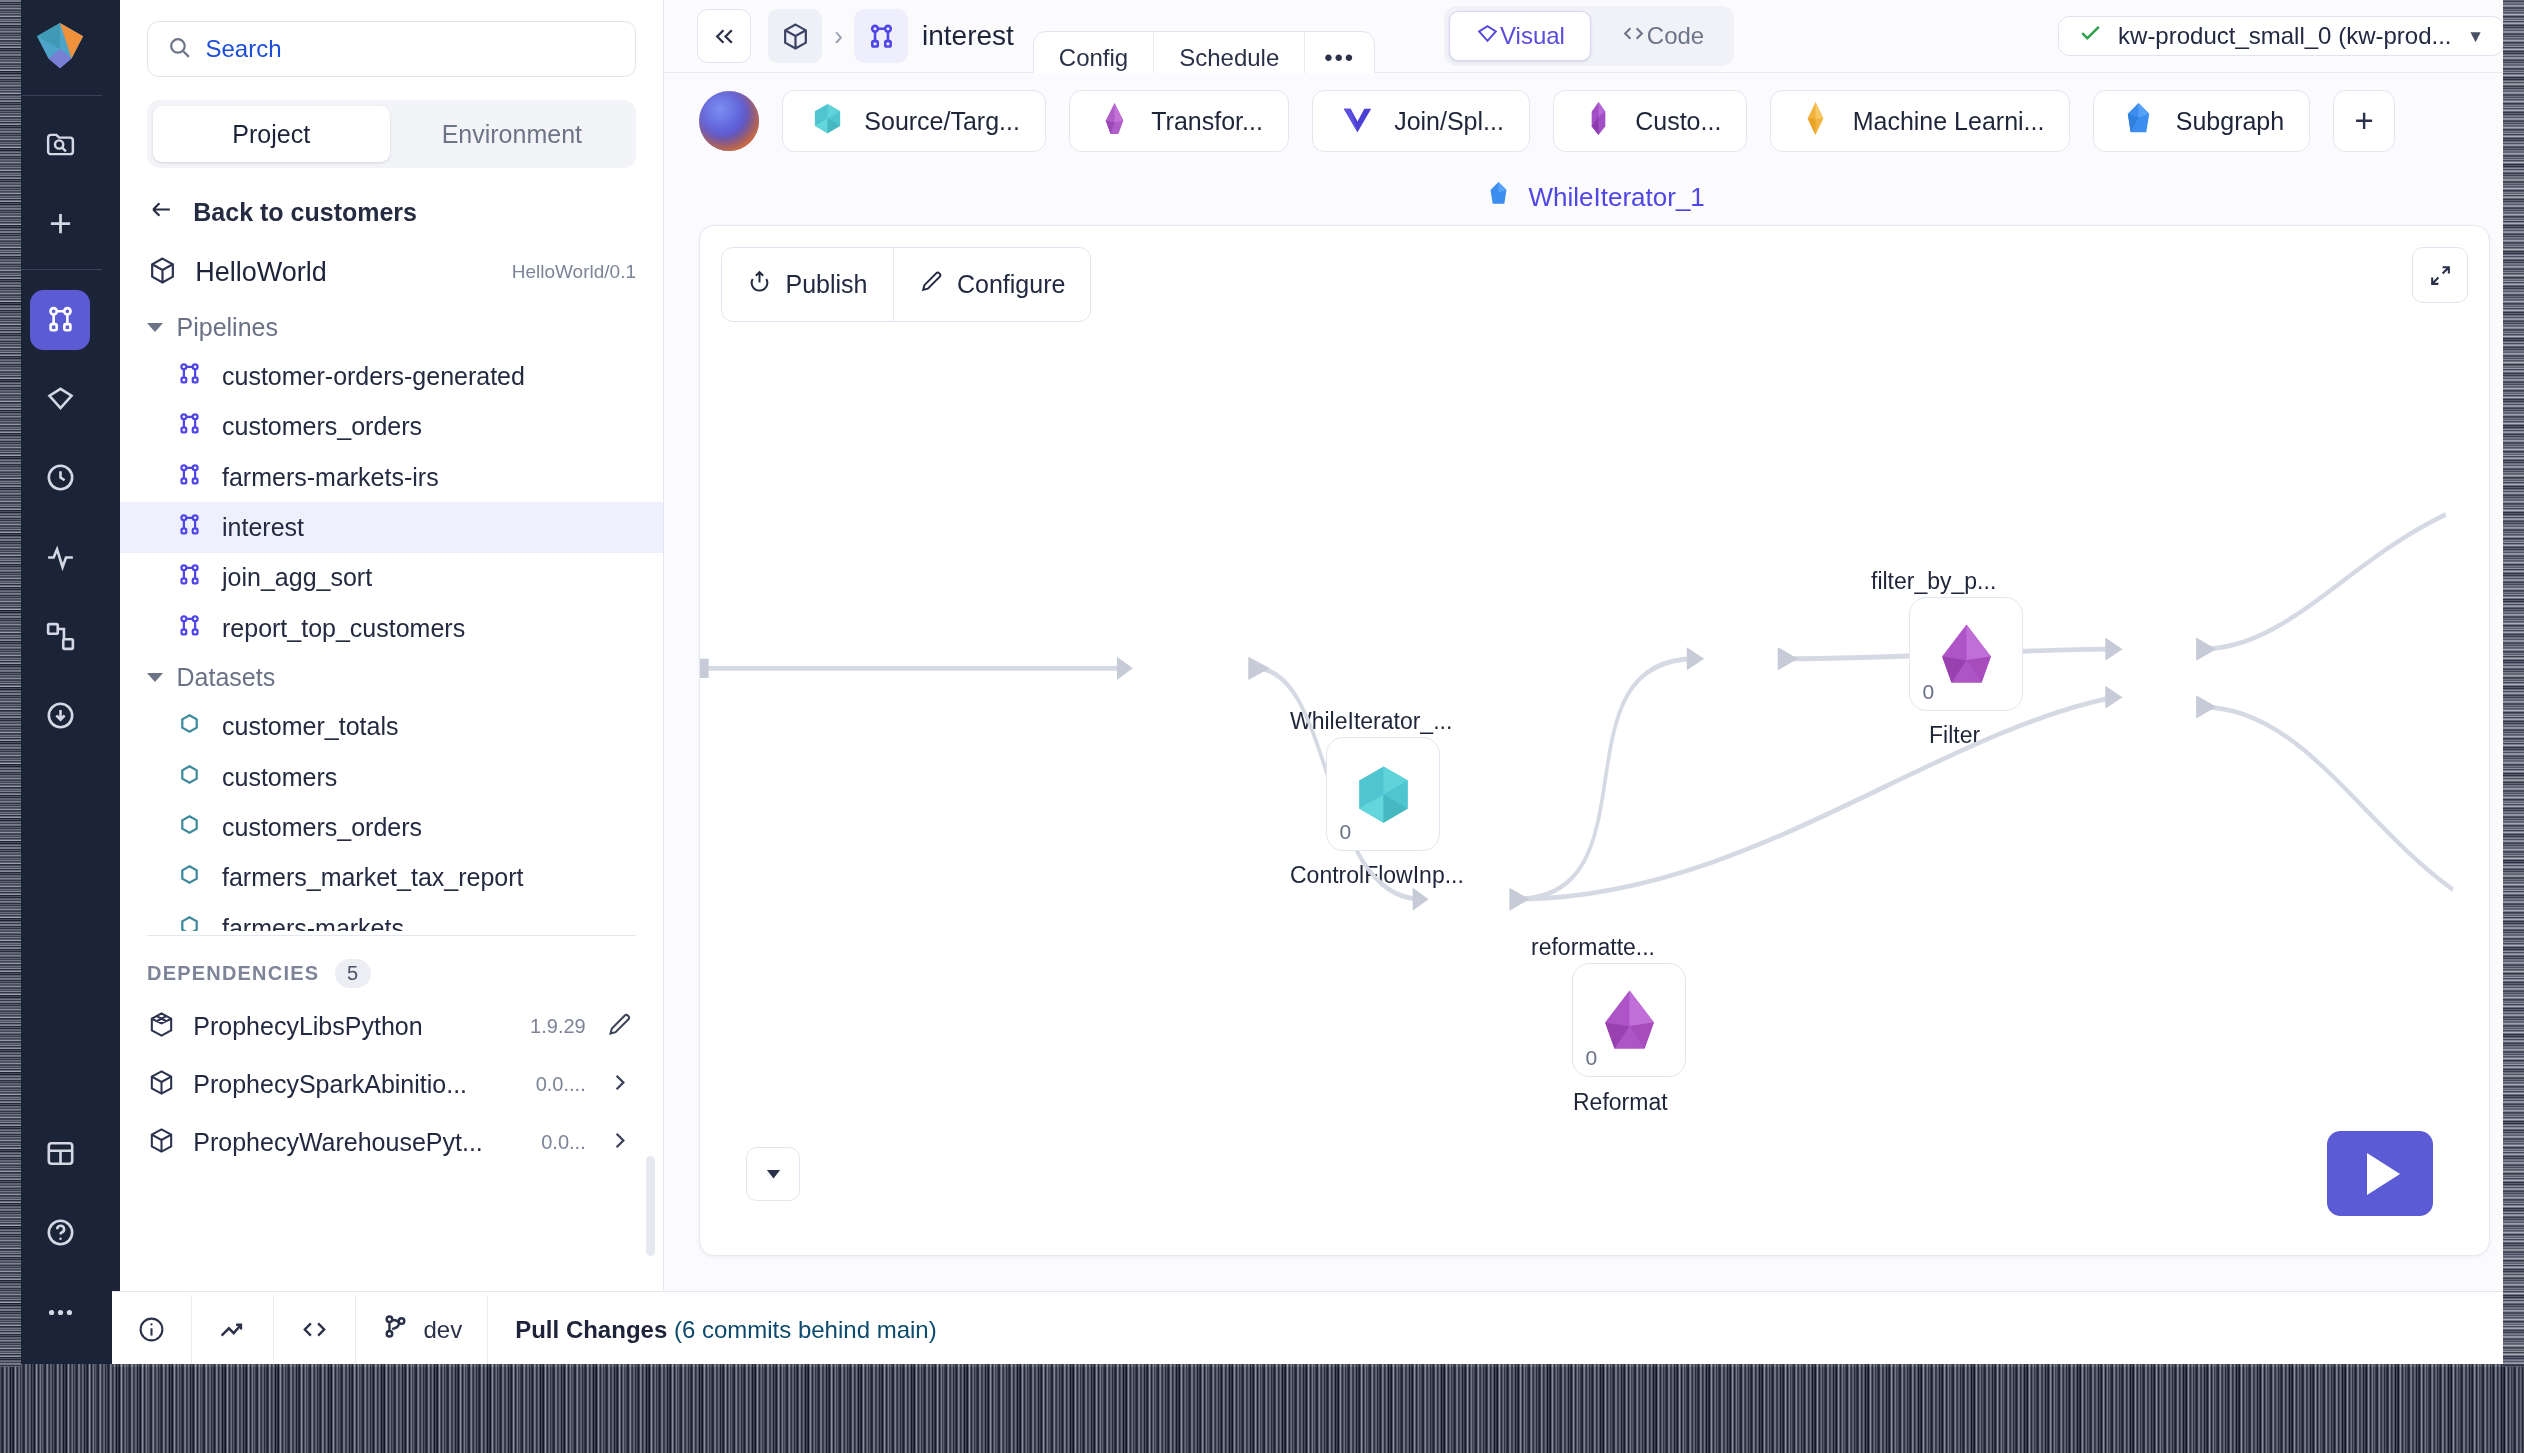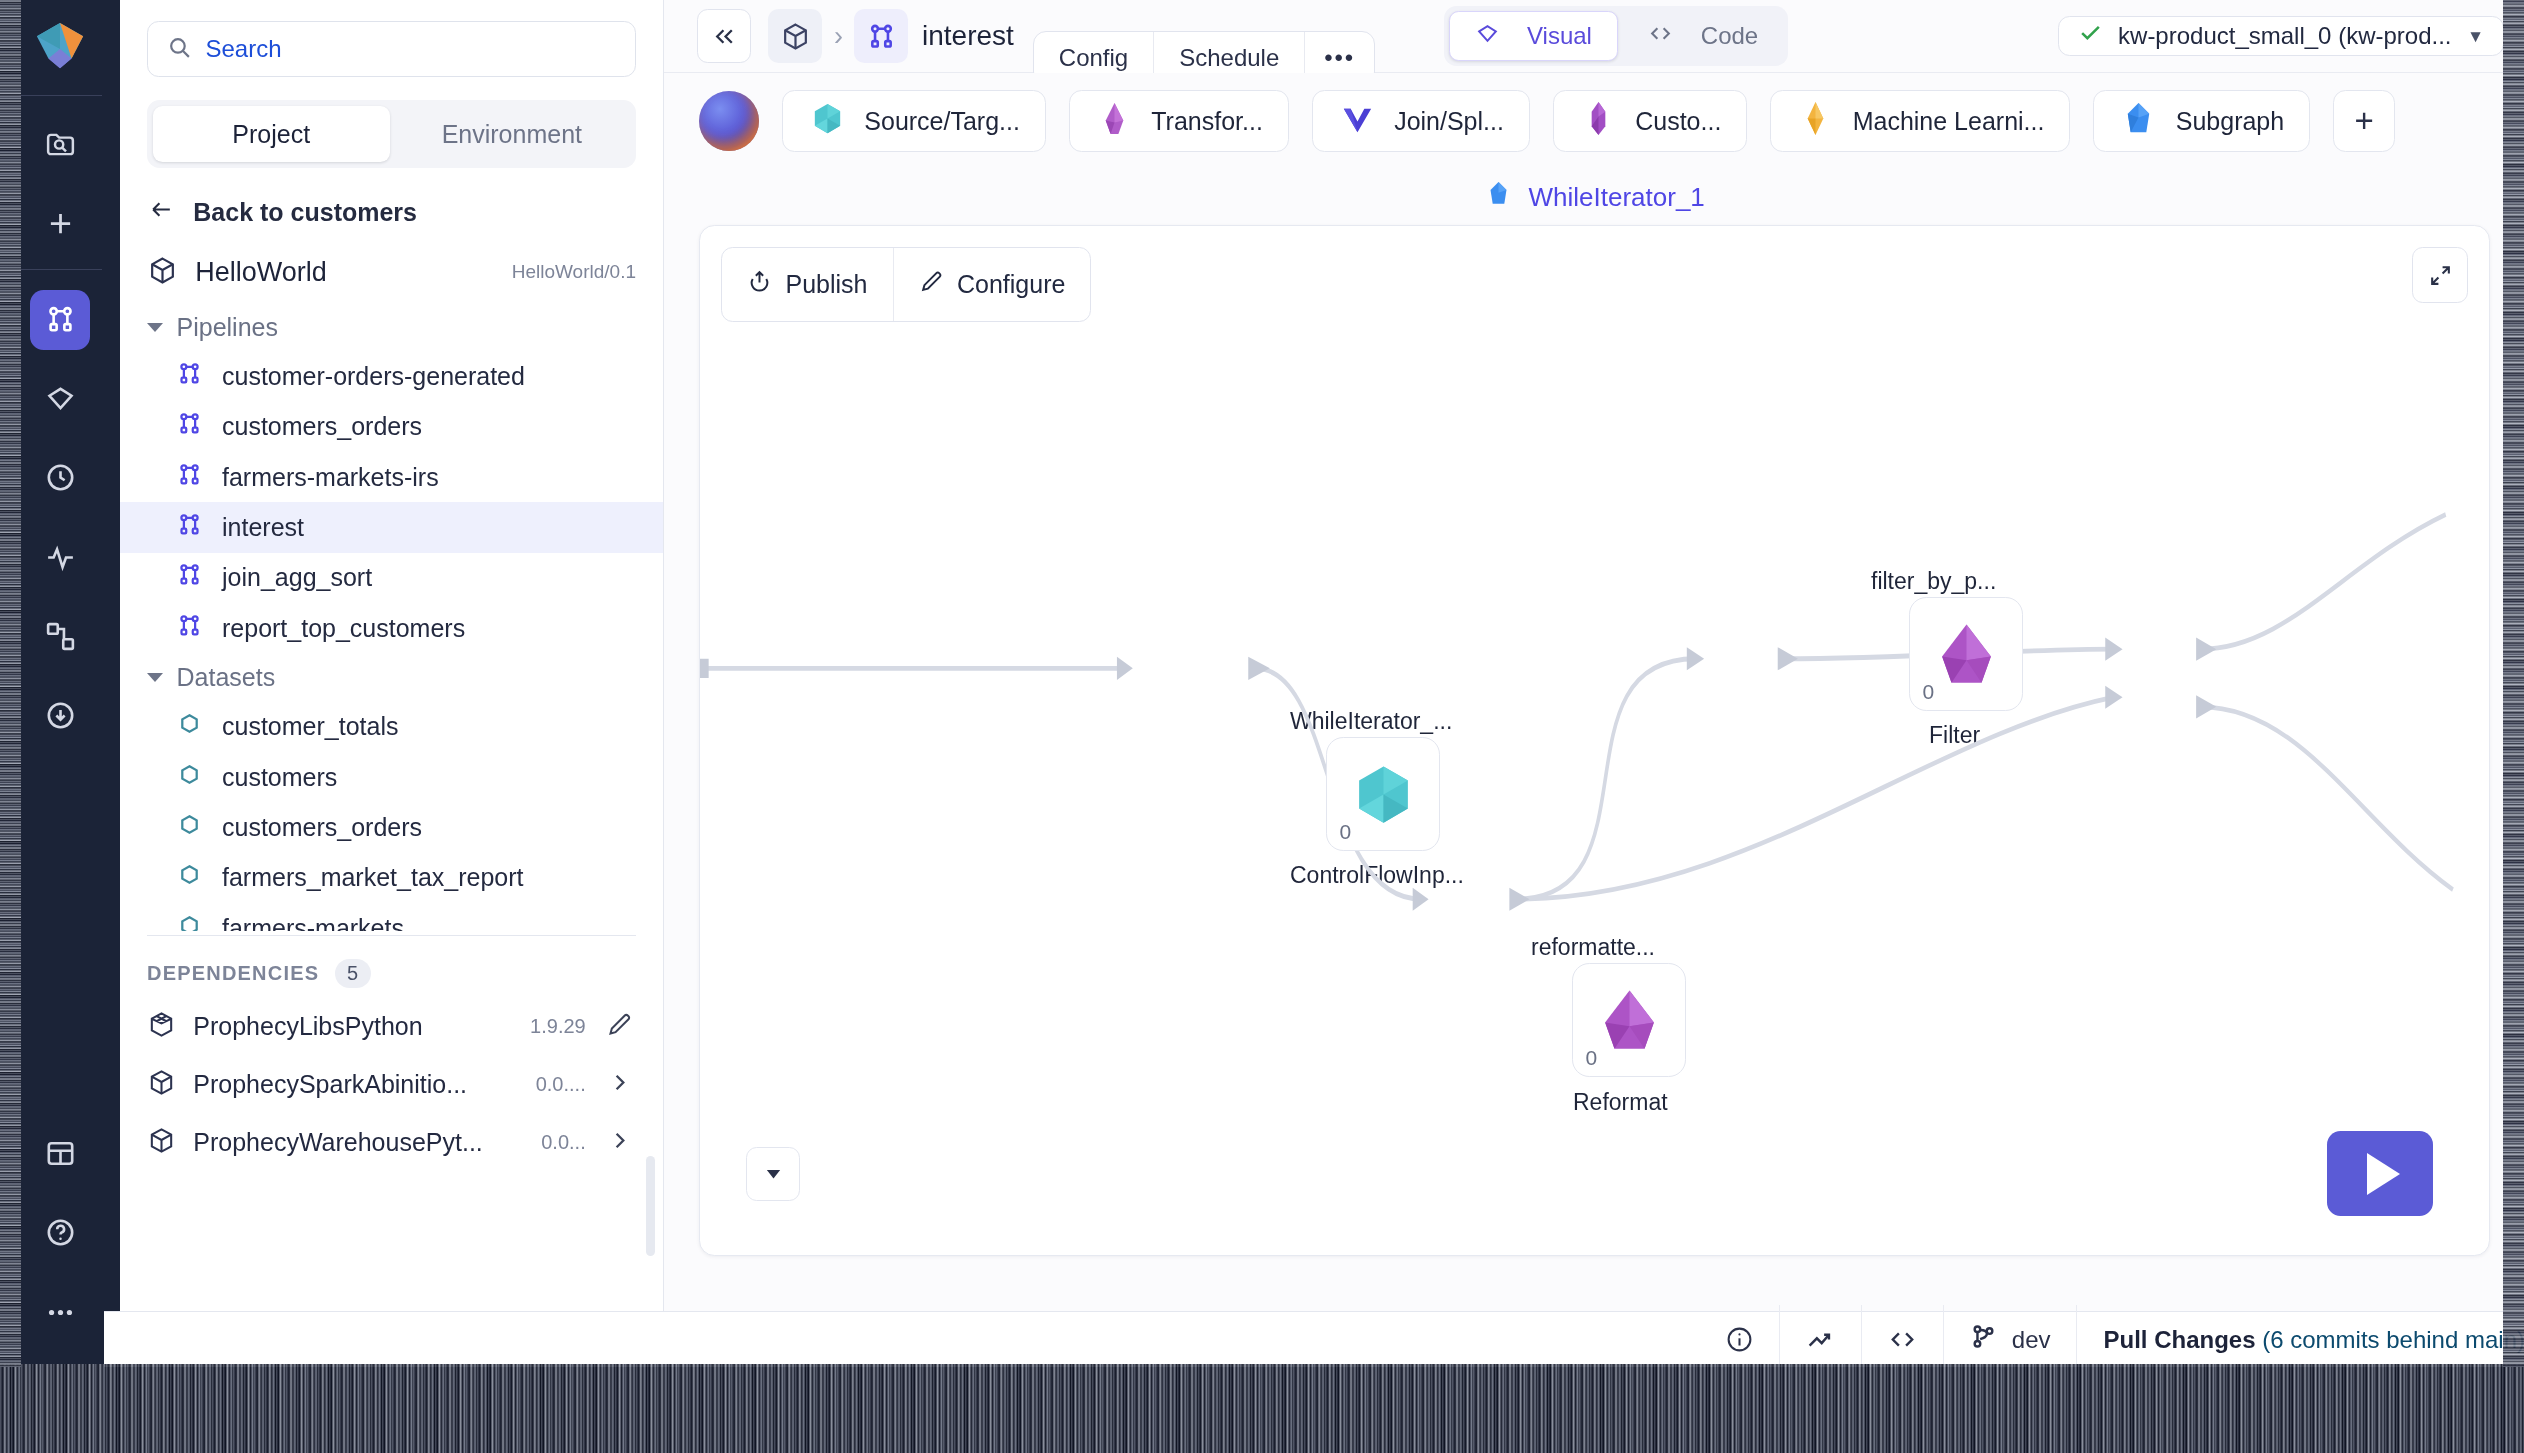--- a/index.html
+++ b/index.html
@@ -107,21 +107,21 @@
     background:#fff;
   }
   .crumb-icon-box { width:54px; height:54px; border-radius:10.6px; background:#eef0f7; display:flex;align-items:center;justify-content:center; margin-left:17.3px;}
   .crumb-sep { color:#9aa1b4; font-size:27px; margin: 0 11.6px; }
   .crumb-icon-box2 { width:54px; height:54px; border-radius:10.6px; background:#eeeefc; display:flex;align-items:center;justify-content:center;}
   .crumb-name { font-size:28px; color:#1d2339; margin: 0 19px 0 13.5px; }
   .btn-group { display:flex; border:1px solid #e1e4ee; border-radius:13px; overflow:hidden; background:#fff; height:54px;margin-top:44px;}
   .btn-group > div { display:flex; align-items:center; padding:0 25px; font-size:24px; color:#2b3149; border-right:1px solid #e8eaf1; }
   .btn-group > div:last-child { border-right:none; }
   .mode-toggle { margin-left: 69px; background:#f1f2f8; border-radius:12.5px; padding:4.8px; display:flex; gap:3.9px; height:60px; align-items:center;}
-  .mode-item { display:flex; align-items:center; gap:27px; padding: 0 25px; height: 50px; border-radius:9.6px; font-size:24px; color:#6d7488;}
+  .mode-item { display:flex; align-items:center; gap:0; padding: 0 25px; height: 50px; border-radius:9.6px; font-size:24px; color:#6d7488;}
   .mode-item.active { background:#fff; color:#5a4bdb; box-shadow:0 1px 2.9px rgba(20,25,45,.12); border:1px solid #d9d5fb;}
   .topbar-spacer { flex:1 1 auto; }
   .cluster {
     min-width: 434px; height:40px; border:1px solid #e1e4ee; border-radius:11.6px; background:#fff;
     display:flex; align-items:center; gap:15.4px; padding: 0 19px; font-size:24px; color:#222940;
   }
   .cluster .chk { color:#31a24c; font-size:26px; }
   .cluster .dd { margin-left:auto; color:#4a5268; font-size:17.3px;}
   
   .palette { height:96px; flex:0 0 96px; display:flex; align-items:center; gap:23px; padding: 0 29px 0 35px; background:#fbfbfd;}
@@ -157,22 +157,22 @@
   
   .node { position:absolute; width:114px; height:114px; background:#fff; border:1px solid #e3e6ef; border-radius:17.3px; z-index:3;}
   .node .glyph { position:absolute; inset:0; display:flex; align-items:center; justify-content:center; }
   .node .zero { position:absolute; left:12.5px; bottom:5.8px; font-size:21px; color:#6a7185;}
   .node-top { position:absolute; font-size:23px; color:#1f2539; white-space:nowrap; display:flex; align-items:flex-end; gap:9.6px;flex-direction:column;}
   .node-bot { position:absolute; font-size:23px; color:#1f2539; white-space:nowrap; }
   .info-i { width:25px;height:25px;border:1.9px solid #343b52;border-radius:50%;display:inline-flex;align-items:center;justify-content:center;font-size:16.4px;font-weight:700;color:#343b52;font-family:"Liberation Serif",serif;}
   .wm { position:absolute; left:0; right:0; bottom:-3.9px; text-align:center; font-size:29px; color:#cfd4e0;}
   
   .statusbar {
-    position:absolute; left:104px; right:0; bottom:0; height:56px;
-    background:#fff; border-top:1px solid #e4e7ef; display:flex; align-items:center;justify-content:flex-end;
+    position:absolute; left:112px; right:0; bottom:0; height:76px;
+    background:#fff; border-top:1px solid #e4e7ef; display:flex; align-items:center;
   }
   .sb-cell { display:flex; align-items:center; justify-content:center; gap:13.5px; height:69px; padding: 0 25px; border-right:1px solid #e9ebf2; color:#2b3149; font-size:24px;}
   .sb-text { padding-left:27px; font-size:24px; color:#1d2339;}
   .sb-text b { font-weight:700; }
   .sb-text span { color:#0c4a6e; }
   
   .noise-left { position:absolute; left:0; top:0; width:21px; height:1367px; z-index:50;
     background:
       repeating-linear-gradient(0deg,#7a7f8f 0px,#1b1f2c 1.9px,#aeb3c0 2.9px,#2a2f3e 4.8px,#8f95a5 5.8px,#15192a 7.7px);
     opacity:.9;}

